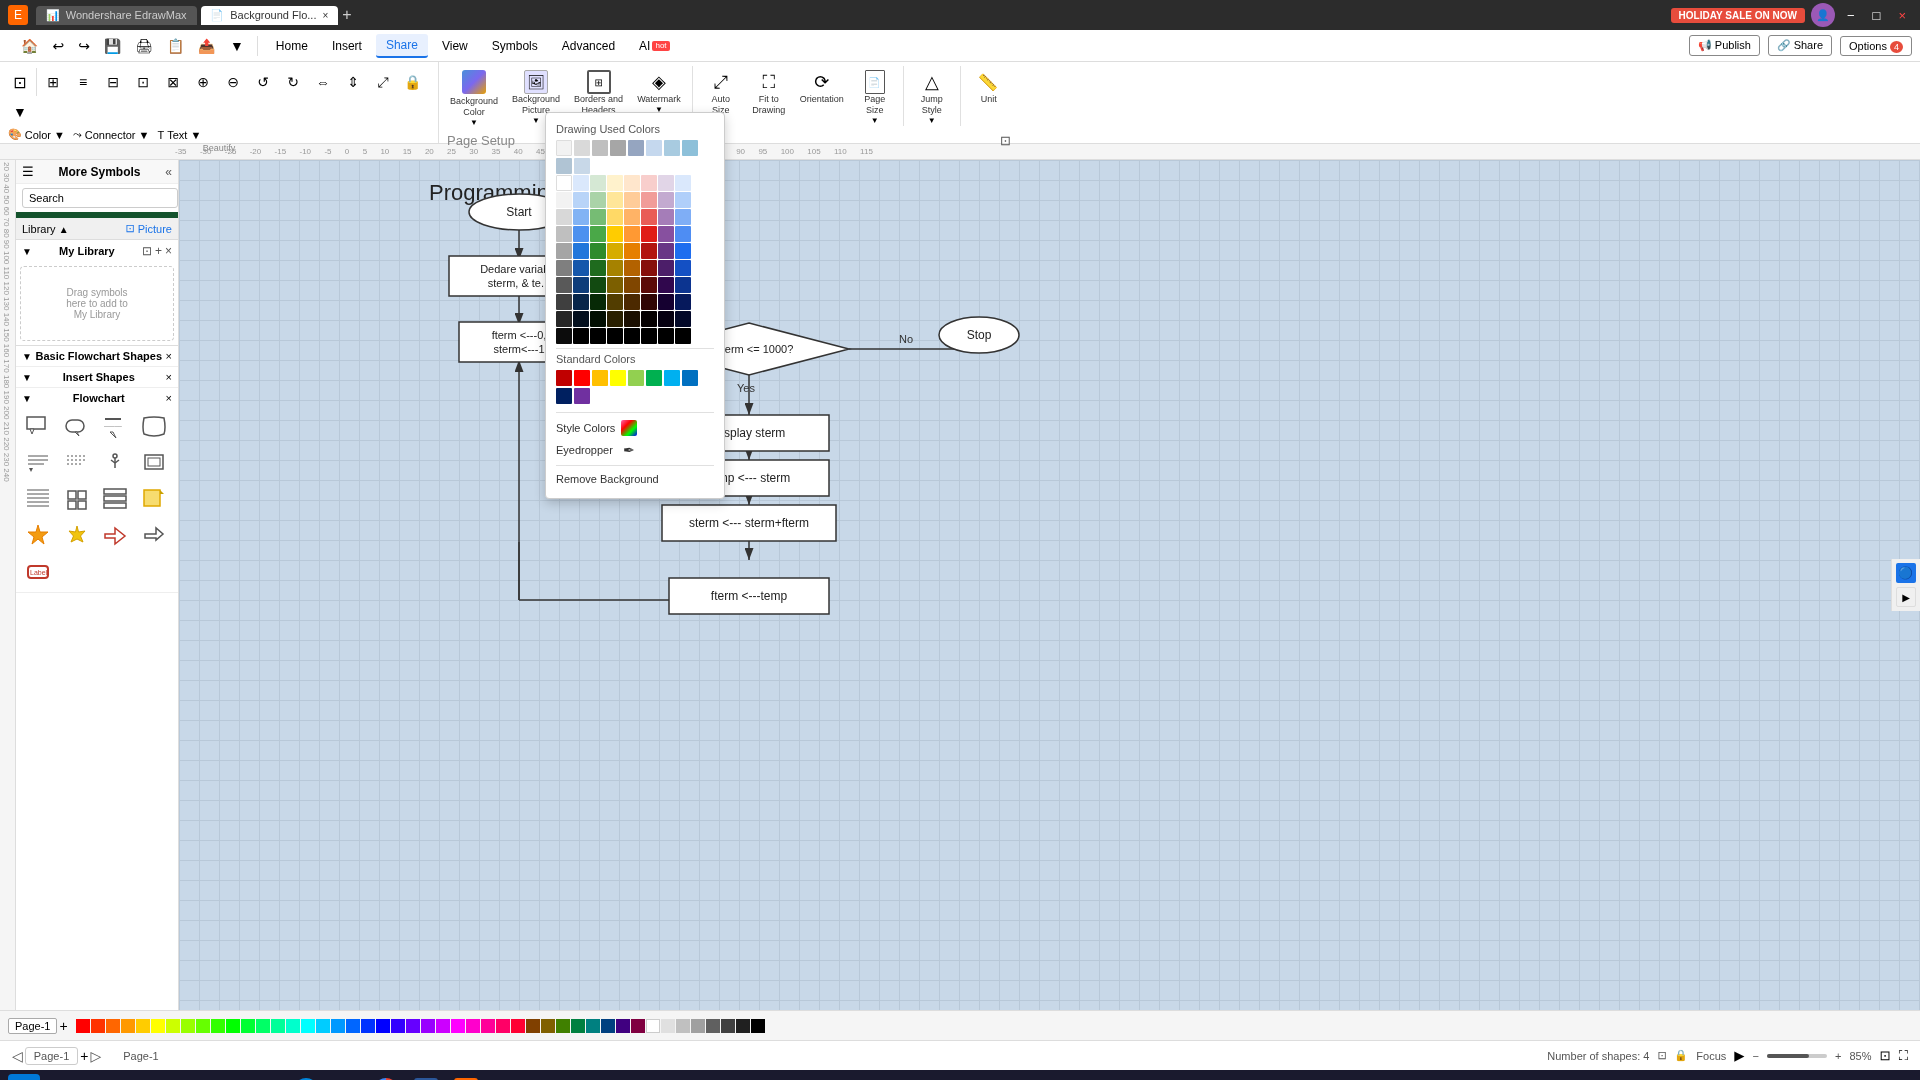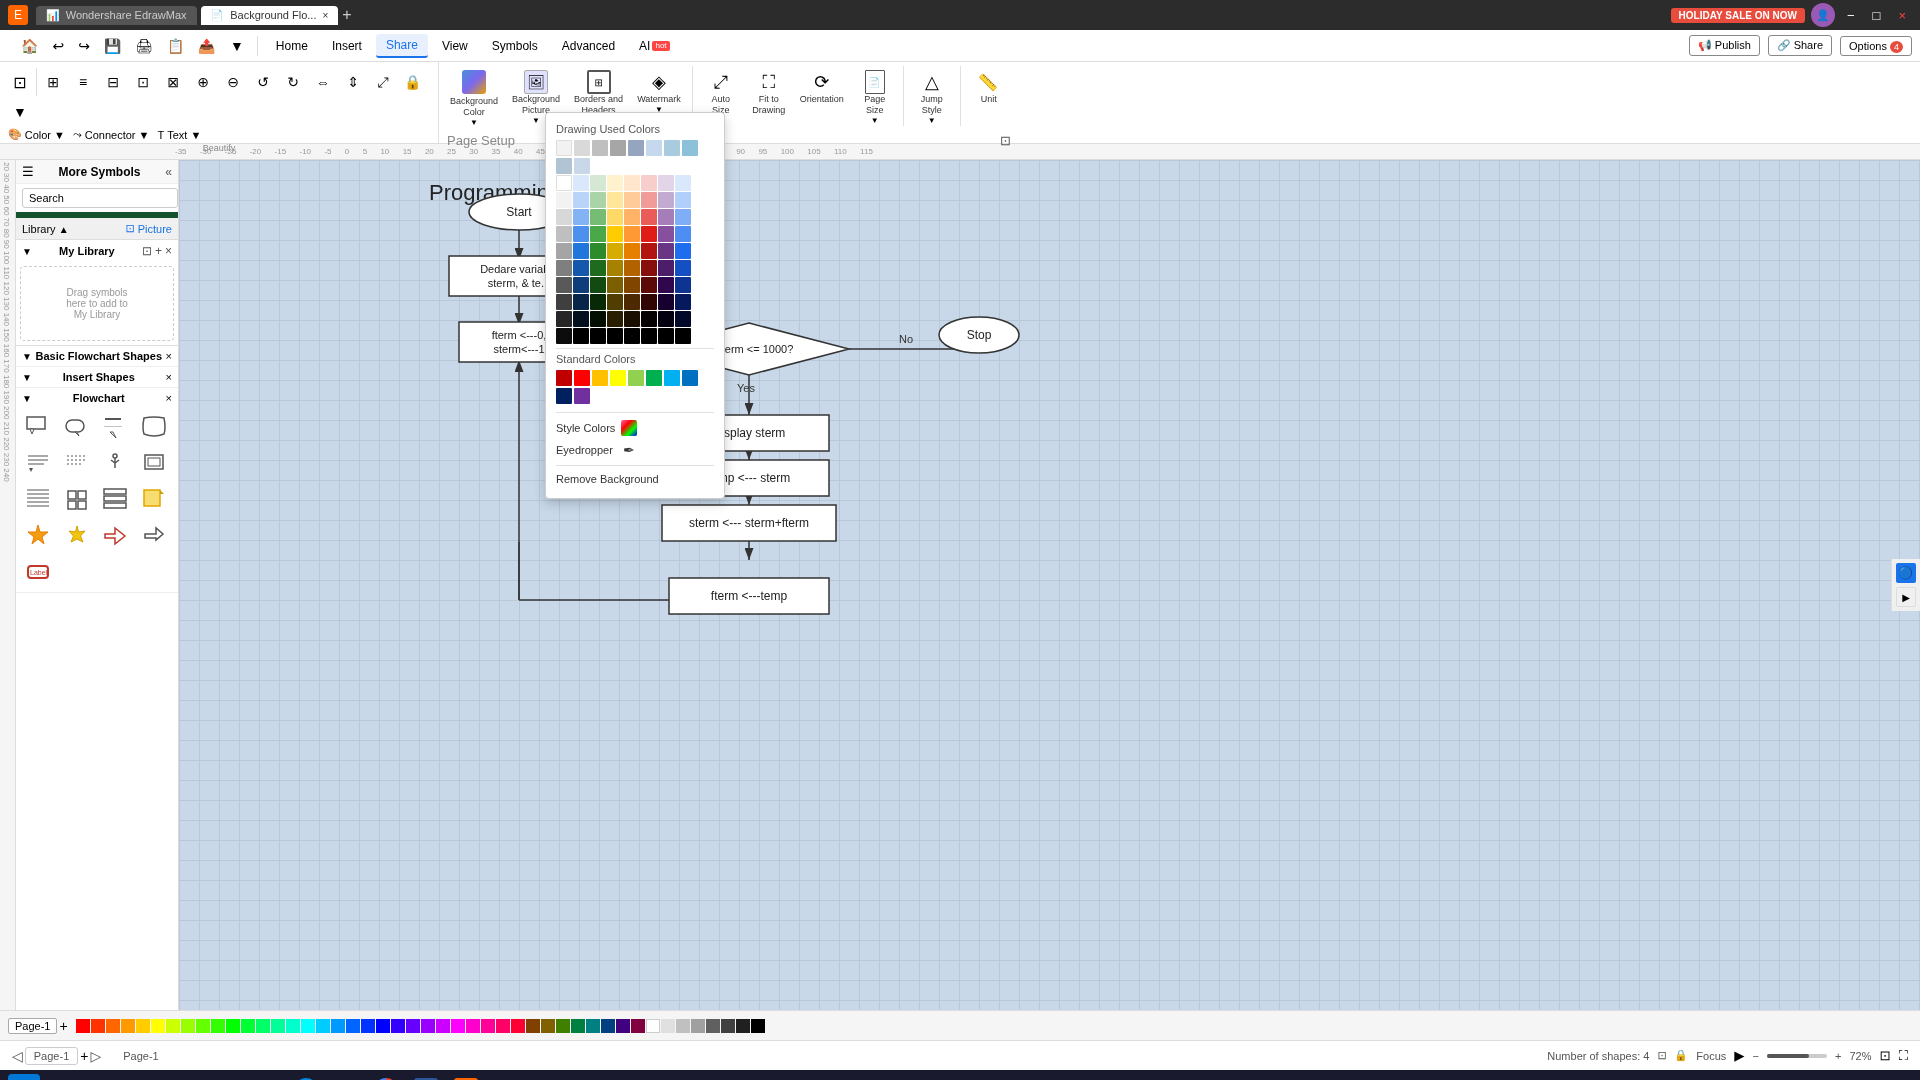--- a/index.html
+++ b/index.html
@@ -764,21 +764,21 @@
     <span>Number of shapes: 4</span>
     <span style="cursor:pointer;">⊡</span>
     <span>🔒</span>
     <span style="cursor:pointer;">Focus</span>
     <button style="background:none;border:none;cursor:pointer;">▶</button>
     <span style="cursor:pointer;">−</span>
     <div style="width:60px;height:4px;background:#ccc;border-radius:2px;position:relative;cursor:pointer;">
       <div style="width:70%;height:100%;background:#555;border-radius:2px;"></div>
     </div>
     <span style="cursor:pointer;">+</span>
-    <span>72%</span>
+    <span>85%</span>
     <button style="background:none;border:none;cursor:pointer;">⊡</button>
     <button style="background:none;border:none;cursor:pointer;">⛶</button>
   </div>
 </div>
 
 <div class="taskbar">
   <div class="taskbar-start">
     
   </div>
   <div class="taskbar-search">

